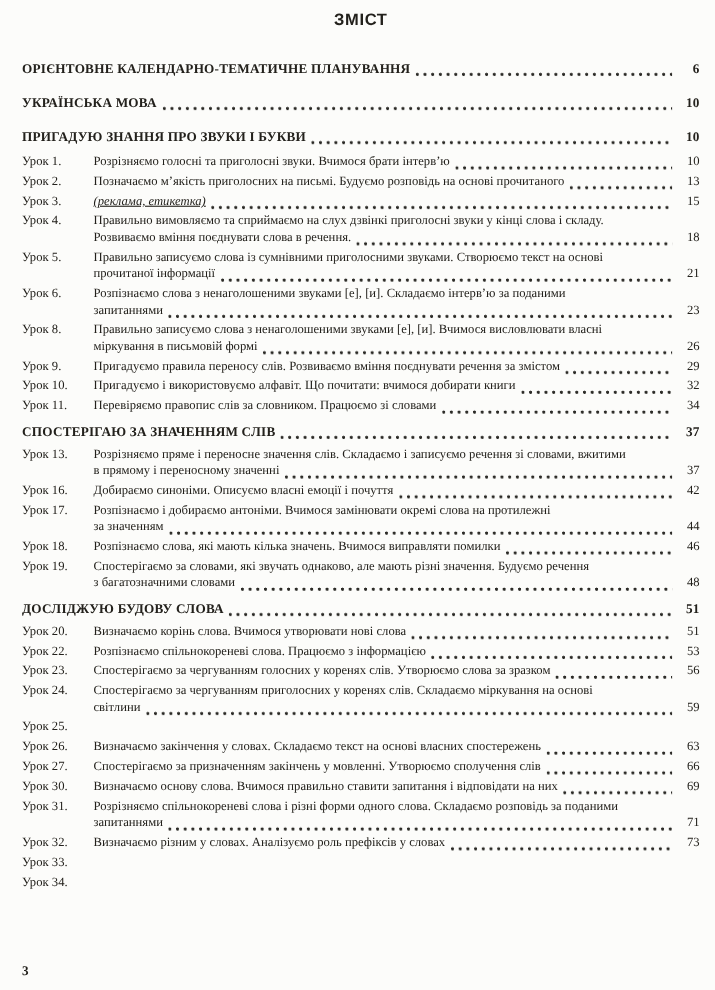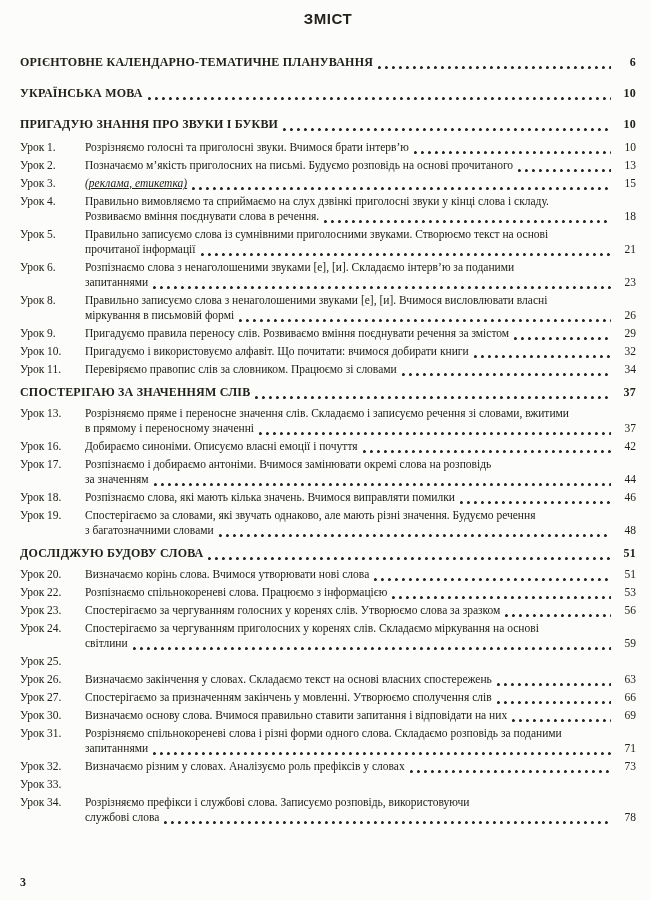--- a/index.html
+++ b/index.html
@@ -228,21 +228,21 @@
             <span class="entry-text">Добираємо синоніми. Описуємо власні емоції і почуття</span>
             <span class="leader"></span>
             <span class="entry-page">42</span>
           </div>
         </div>
       </div>
       <div class="entry lesson">
         <span class="entry-label">Урок 17.</span>
         <div class="entry-body">
           <div class="entry-line">
-            <span class="entry-text">Розпізнаємо і добираємо антоніми. Вчимося замінювати окремі слова на розповідь</span>
+            <span class="entry-text">Розпізнаємо і добираємо антоніми. Вчимося замінювати окремі слова на протилежні</span>
           </div>
           <div class="entry-line">
             <span class="entry-text">за значенням</span>
             <span class="leader"></span>
             <span class="entry-page">44</span>
           </div>
         </div>
       </div>
       <div class="entry lesson">
         <span class="entry-label">Урок 18.</span>
@@ -373,26 +373,16 @@
             <span class="leader"></span>
             <span class="entry-page">73</span>
           </div>
         </div>
       </div>
       <div class="entry lesson">
         <span class="entry-label">Урок 33.</span>
       </div>
       <div class="entry lesson">
         <span class="entry-label">Урок 34.</span>
-        <div class="entry-body">
-          <div class="entry-line">
-            <span class="entry-text">Розрізняємо префікси і службові слова. Записуємо розповідь, використовуючи</span>
-          </div>
-          <div class="entry-line">
-            <span class="entry-text">службові слова</span>
-            <span class="leader"></span>
-            <span class="entry-page">78</span>
-          </div>
-        </div>
       </div>
     </div>
   <div class="footer-page">3</div>
 </main>
 
 </body></html>

